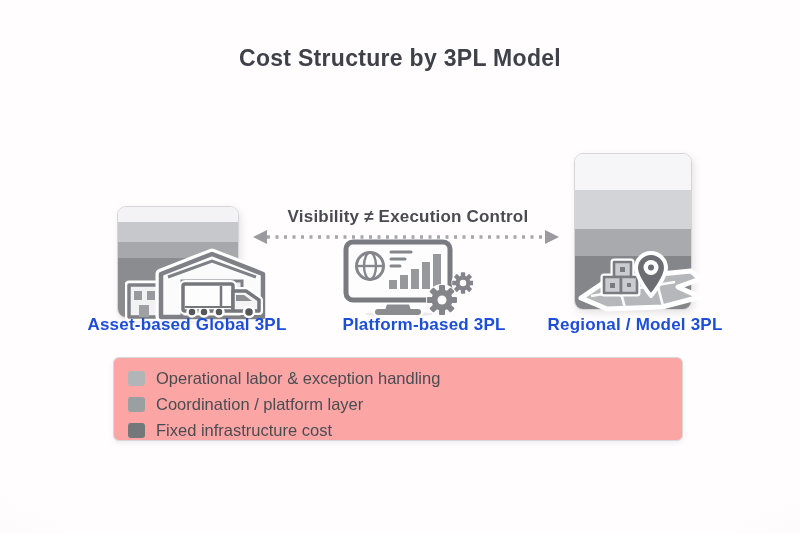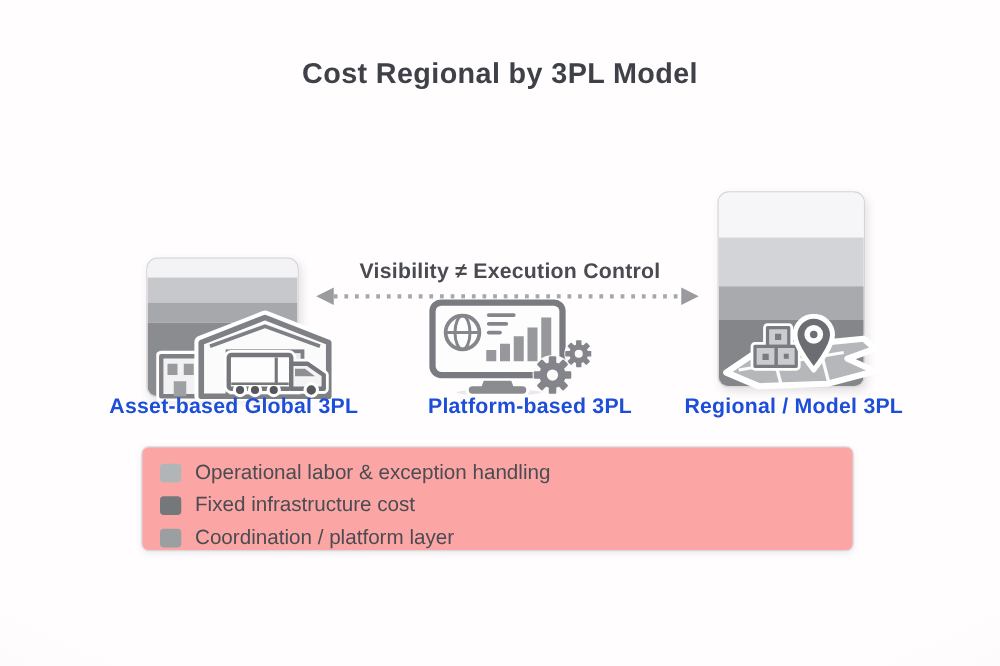--- a/index.html
+++ b/index.html
@@ -44,21 +44,21 @@
   }
   .legend-row{display:flex;align-items:center;gap:11px;}
   .swatch{width:17px;height:15px;border-radius:3px;flex:none;}
   .legend-label{font-size:16.5px;color:#4a4c52;font-weight:500;}
 </style>
 </head>
 <body>
 
 <div class="stage">
 
-  <h1 class="title">Cost Regional by 3PL Model</h1>
+  <h1 class="title">Cost Structure by 3PL Model</h1>
 
   <div class="annotation">Visibility ≠ Execution Control</div>
 
   <svg class="arrow" width="308" height="16" viewBox="0 0 308 16">
     <line x1="15" y1="8" x2="293" y2="8" stroke="#a7a7ab" stroke-width="3.4" stroke-dasharray="3 5.5"></line>
     <polygon points="15,1 15,15 1,8" fill="#9a9a9f"></polygon>
     <polygon points="293,1 293,15 307,8" fill="#9a9a9f"></polygon>
   </svg>
 
   <div class="bar bar-left">
@@ -207,22 +207,22 @@
   </svg>
 
   <div class="col-label c2">Regional / Model 3PL</div>
 
   <div class="legend">
     <div class="legend-row">
       <span class="swatch" style="background: rgb(178, 181, 183);"></span>
       <span class="legend-label">Operational labor &amp; exception handling</span>
     </div>
     <div class="legend-row">
+      <span class="swatch" style="background: rgb(154, 160, 162);"></span>
+      <span class="legend-label">Coordination / platform layer</span>
+    </div>
+    <div class="legend-row">
       <span class="swatch" style="background: rgb(116, 120, 123);"></span>
       <span class="legend-label">Fixed infrastructure cost</span>
     </div>
-    <div class="legend-row">
-      <span class="swatch" style="background: rgb(154, 160, 162);"></span>
-      <span class="legend-label">Coordination / platform layer</span>
-    </div>
   </div>
 
 </div>
 
 </body></html>

